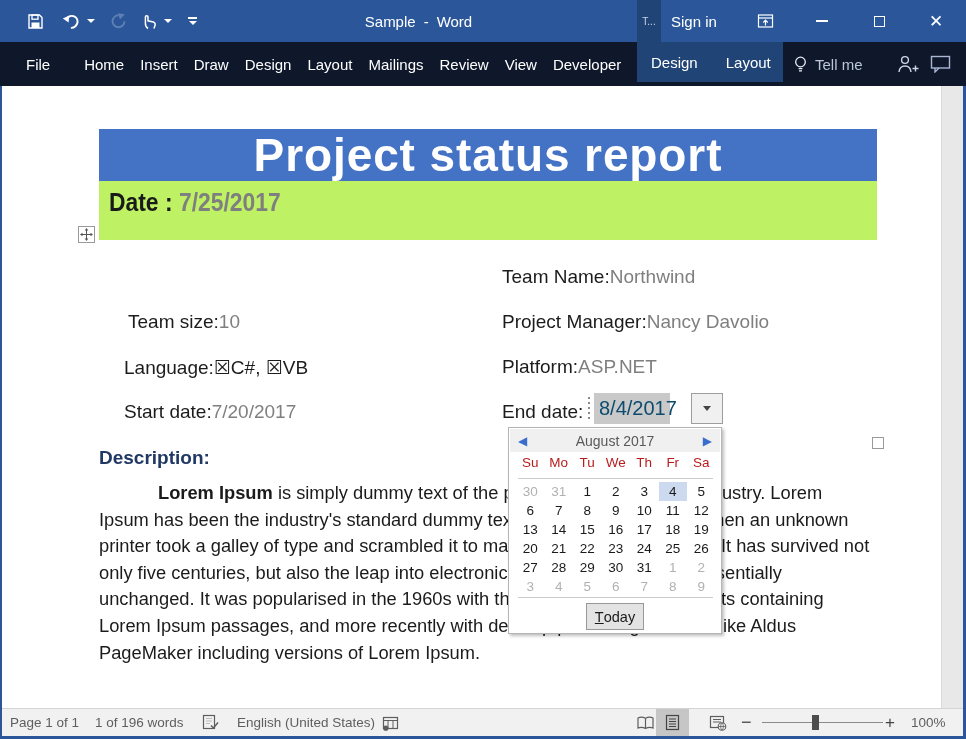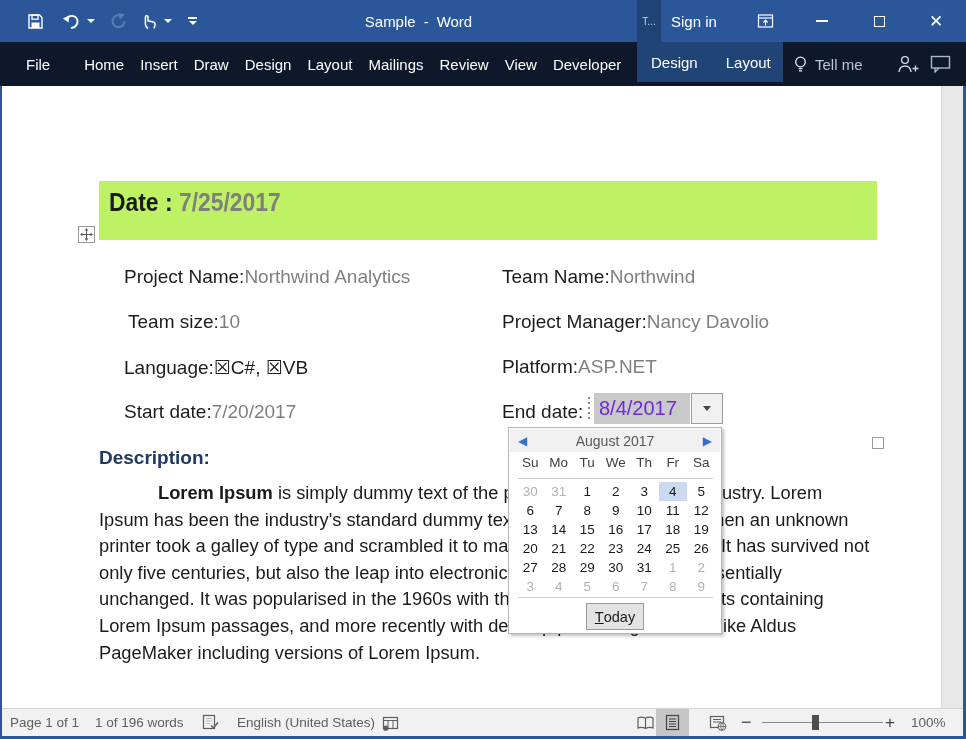--- a/index.html
+++ b/index.html
@@ -32,29 +32,29 @@
   .datelabel { color:#1a1a1a; }
   .datevalue { color:#7f7f7f; }
   .movehandle { position:absolute; left:78px; top:140px; width:17px; height:17px; background:#fff; border:1px solid #9a9a9a; display:flex; align-items:center; justify-content:center; }
   .fields { position:absolute; left:124px; top:180px; width:753px; height:185px; font-size:19px; }
   .fcell { position:absolute; white-space:nowrap; }
   .flabel { color:#1c1c1c; }
   .fvalue { color:#7f7f7f; font-family:"Liberation Sans","DejaVu Sans",sans-serif; }
   .fvalue.black { color:#1c1c1c; }
   .endctrl-handle { position:absolute; left:584px; top:309px; width:9px; height:26px; display:flex; flex-direction:column; align-items:center; justify-content:center; gap:3px; z-index:6; background:#fff; }
   .endctrl-handle i { width:2px; height:2px; background:#8a8a8a; }
-  .endctrl-value { position:absolute; left:594px; top:307px; width:96px; height:31px; background:#c9c9c9; color:#6d28d9; font-size:20px; display:flex; align-items:center; padding-left:5px; z-index:6; }
+  .endctrl-value { position:absolute; left:594px; top:307px; width:76px; height:31px; background:#c9c9c9; color:#0c4a6e; font-size:20px; display:flex; align-items:center; padding-left:5px; z-index:6; }
   .endctrl-drop { position:absolute; left:691px; top:307px; width:32px; height:31px; background:#f0f0f0; border:1px solid #9d9d9d; display:flex; align-items:center; justify-content:center; z-index:6; }
   .droparrow { width:0; height:0; border-left:4px solid transparent; border-right:4px solid transparent; border-top:5px solid #444; }
   .calendar { position:absolute; left:508px; top:341px; width:214px; height:207px; background:#fff; border:1px solid #b5b5b5; box-shadow:2px 2px 3px rgba(0,0,0,0.25); z-index:10; }
   .cal-header { position:absolute; left:1px; top:1px; width:210px; height:23px; background:#f0f0f0; display:flex; align-items:center; justify-content:space-between; padding:0 8px; }
   .cal-title { color:#595959; font-size:14px; }
   .cal-arrow { color:#3a6ecc; font-size:12px; font-family:"DejaVu Sans",sans-serif; }
   .cal-weekdays { position:absolute; left:7px; top:27px; width:200px; display:flex; }
-  .cal-weekdays span { width:28.5px; text-align:center; font-size:13.5px; color:#404040; }
+  .cal-weekdays span { width:28.5px; text-align:center; font-size:13.5px; color:#b91c1c; }
   .cal-sep1 { position:absolute; left:9px; top:50px; width:195px; height:1px; background:#ccc; }
   .cal-grid { position:absolute; left:7px; top:54px; width:200px; }
   .cal-row { display:flex; height:19px; }
   .cal-day { width:28.5px; height:19px; display:flex; align-items:center; justify-content:center; font-size:13.5px; color:#1a1a1a; }
   .cal-day.muted { color:#b1b1b1; }
   .cal-day.selected { background:#ccd9ee; }
   .cal-sep2 { position:absolute; left:9px; top:169px; width:195px; height:1px; background:#ccc; }
   .today-btn { position:absolute; left:77px; top:175px; width:58px; height:27px; background:#e3e3e3; border:1px solid #989898; font-size:14.5px; color:#1a1a1a; display:flex; align-items:center; justify-content:center; }
   .resizehandle { position:absolute; left:872px; top:351px; width:12px; height:12px; background:#fff; border:1px solid #9a9a9a; }
   .desc-heading { position:absolute; left:99px; top:361px; font-size:19px; font-weight:bold; color:#1f3864; }
@@ -172,37 +172,39 @@
     <div class="tr-ico" style="left:930px;">
       <svg width="21" height="18" viewBox="0 0 21 18">
           <rect x="1.5" y="1.5" width="18" height="11.5" fill="none" stroke="#a9b7d4" stroke-width="1.4"></rect>
           <path d="M5 13 L5 17 L9 13" fill="none" stroke="#a9b7d4" stroke-width="1.4"></path>
         </svg>
     </div>
   </div>
 
   <div class="docarea">
     <div class="scrollstrip"></div>
+    <div class="banner">
+      <span class="banner-title">Project status report</span>
+    </div>
     <div class="daterow">
       <div class="daterow-inner">
         <span class="datelabel">Date :</span>
         <span class="datevalue">7/25/2017</span>
       </div>
     </div>
     <div class="movehandle">
       <svg width="13" height="13" viewBox="0 0 13 13">
           <path d="M6.5 1.5 V11.5 M1.5 6.5 H11.5" stroke="#555" stroke-width="1"></path>
           <path d="M6.5 0 l1.8 2.5 h-3.6z" fill="#555"></path>
           <path d="M6.5 13 l1.8 -2.5 h-3.6z" fill="#555"></path>
           <path d="M0 6.5 l2.5 -1.8 v3.6z" fill="#555"></path>
           <path d="M13 6.5 l-2.5 -1.8 v3.6z" fill="#555"></path>
         </svg>
     </div>
     <div class="fields" id="fields">
-        <div class="fcell" style="left: 0px; top: 0px;"><span class="flabel">Project Name:</span><span class="fvalue">Northwind Analytics</span></div>
         <div class="fcell" style="left: 378px; top: 0px;"><span class="flabel">Team Name:</span><span class="fvalue">Northwind</span></div>
         <div class="fcell" style="left: 4px; top: 45px;"><span class="flabel">Team size:</span><span class="fvalue">10</span></div>
         <div class="fcell" style="left: 378px; top: 45px;"><span class="flabel">Project Manager:</span><span class="fvalue">Nancy Davolio</span></div>
         <div class="fcell" style="left: 0px; top: 90px;"><span class="flabel">Language:</span><span class="fvalue black">☒C#, ☒VB</span></div>
         <div class="fcell" style="left: 378px; top: 90px;"><span class="flabel">Platform:</span><span class="fvalue">ASP.NET</span></div>
         <div class="fcell" style="left: 0px; top: 135px;"><span class="flabel">Start date:</span><span class="fvalue">7/20/2017</span></div>
         <div class="fcell" style="left: 378px; top: 135px;"><span class="flabel">End date:</span><span class="fvalue"></span></div>
       </div>
     <div class="endctrl-handle">
         <i></i>

